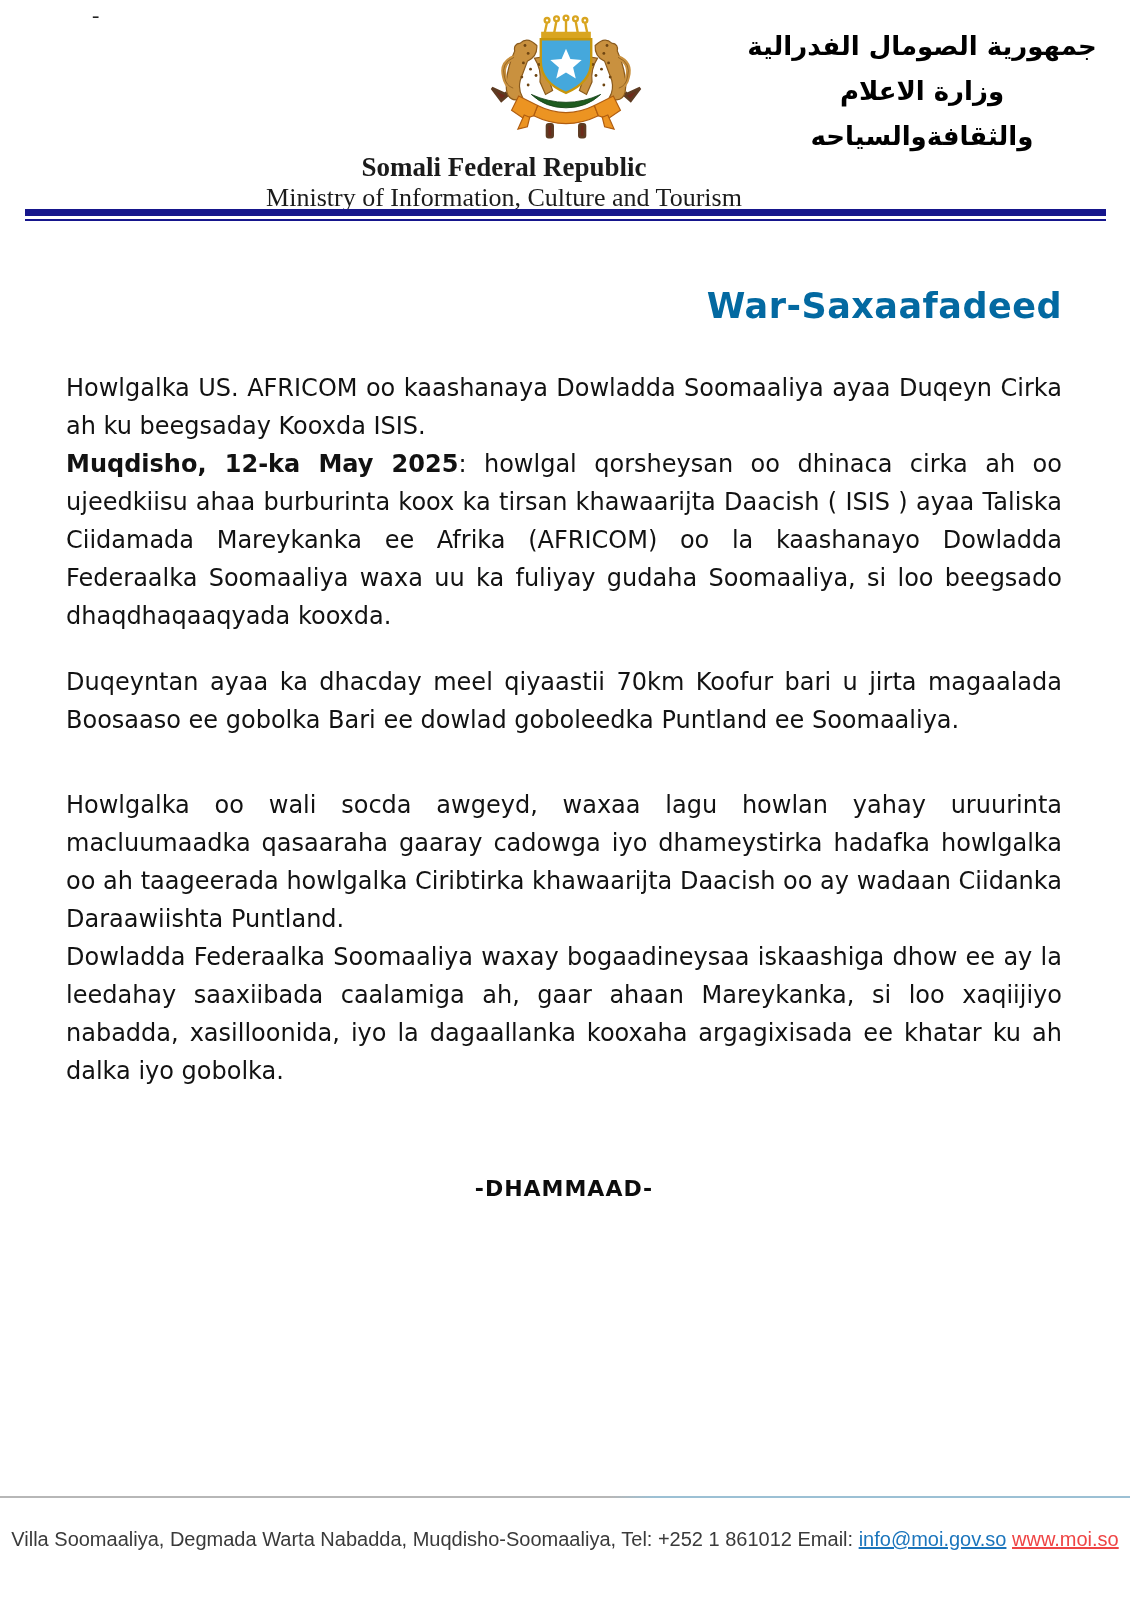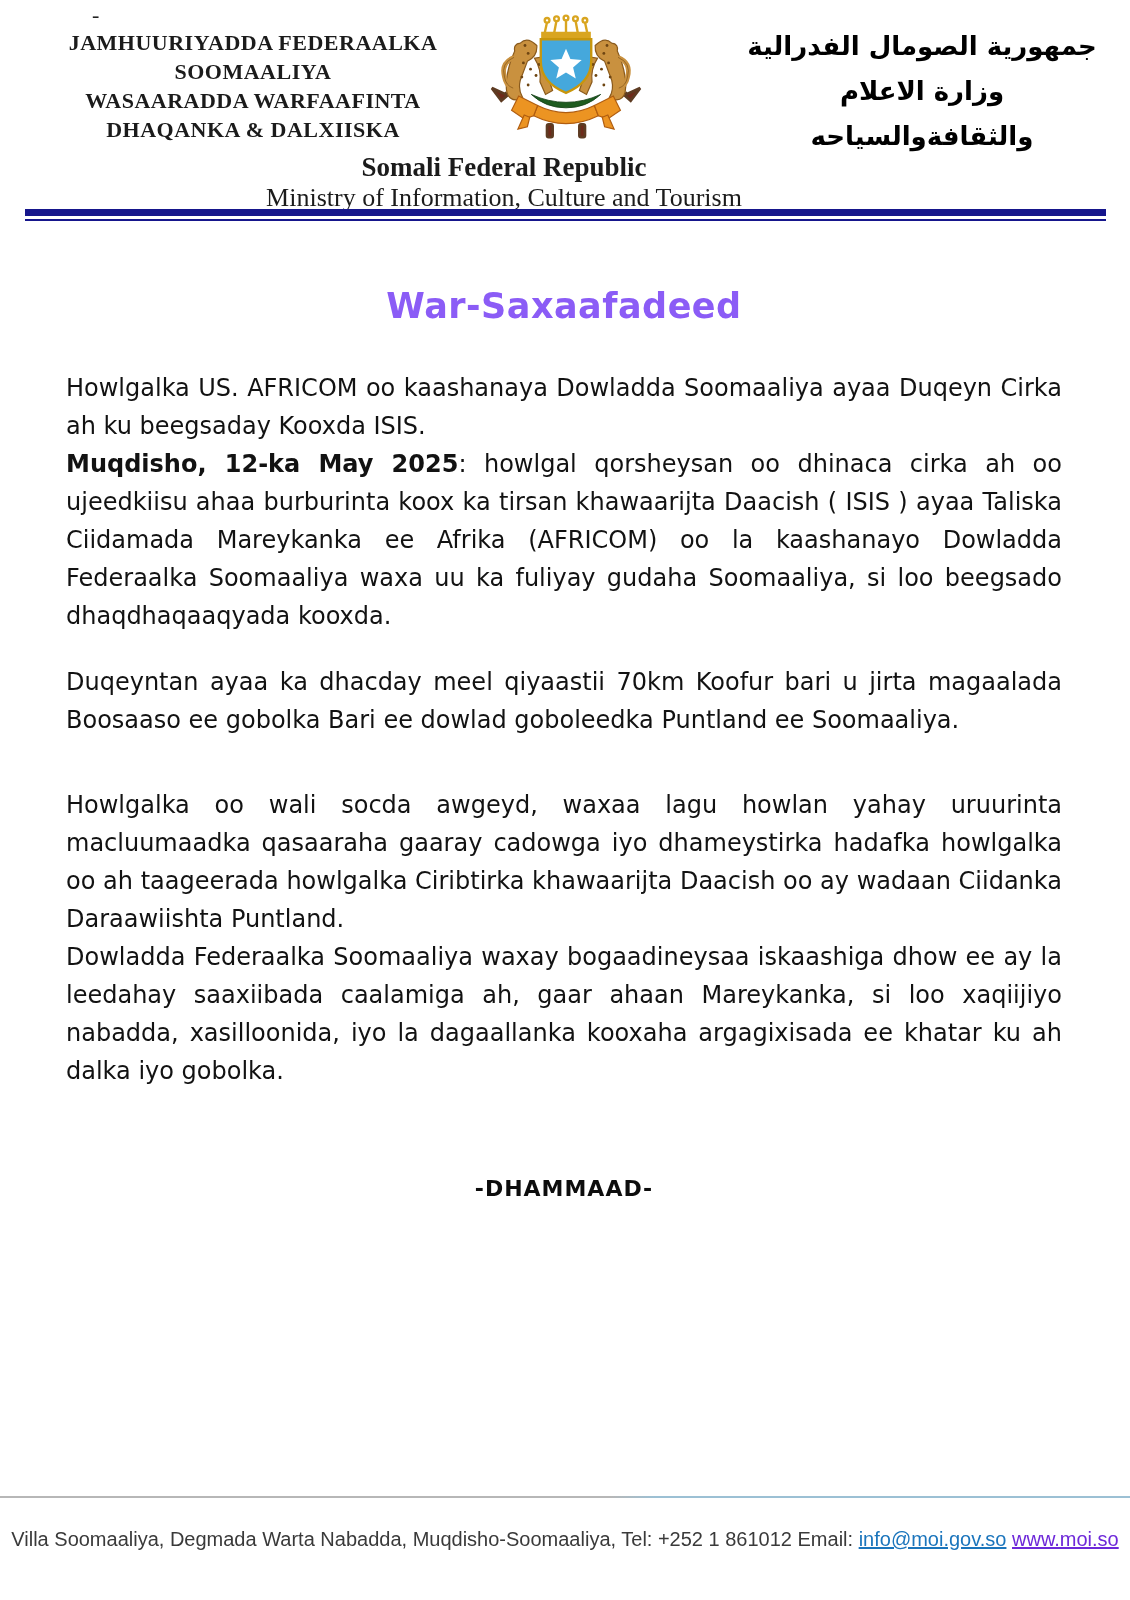--- a/index.html
+++ b/index.html
@@ -50,25 +50,25 @@
     position: absolute; left: 25px; right: 24px; top: 209px;
   }
   .double-rule .thick { height: 7px; }
   .double-rule .thin  { height: 2px; margin-top: 3px; }
 
   
   .content {
     position: absolute; left: 66px; right: 68px; top: 286px;
   }
   .doc-title {
-    text-align: center;
+    text-align: right;
     font-weight: bold; font-size: 35px;
     letter-spacing: 0.5px;
     margin: 0 0 43px 0;
-    color: #8b5cf6;
+    color: #0369a1;
   }
   .para {
     font-size: 24px; line-height: 38px;
     text-align: justify;
     margin: 0;
     color: #121212;
   }
   .para b { font-weight: bold; }
   .mb-s { }
   .mb-m { margin-bottom: 28px; }
@@ -95,26 +95,20 @@
   }
   .footer a { text-decoration: underline; }
 </style>
 </head>
 <body>
 
 <div class="page">
 
   <div class="corner-mark">-</div>
 
-  <div class="header-left">
-    <div>JAMHUURIYADDA FEDERAALKA</div>
-    <div>SOOMAALIYA</div>
-    <div>WASAARADDA WARFAAFINTA</div>
-    <div>DHAQANKA &amp; DALXIISKA</div>
-  </div>
 
   <div class="emblem-wrap">
     <svg width="158" height="138" viewBox="0 0 200 175" xmlns="http://www.w3.org/2000/svg">
 
       <g stroke="#5d3b22" stroke-width="3.5" fill="#6e2a1a">
         <line x1="100" y1="138" x2="22" y2="100"></line>
         <line x1="100" y1="138" x2="178" y2="100"></line>
         <polygon points="26,103 6,94 18,110"></polygon>
         <polygon points="174,103 194,94 182,110"></polygon>
         <rect x="76" y="140" width="7" height="16" rx="2"></rect>
@@ -212,16 +206,16 @@
 
     <p class="para">Dowladda Federaalka Soomaaliya waxay  bogaadineysaa iskaashiga dhow ee ay la leedahay saaxiibada caalamiga ah, gaar ahaan Mareykanka, si loo xaqiijiyo nabadda, xasilloonida, iyo la dagaallanka kooxaha argagixisada ee khatar ku ah dalka iyo gobolka.</p>
 
     <div class="end-mark">-DHAMMAAD-</div>
   </div>
 
   <div class="footer-rule"></div>
   <div class="footer">
     <span>Villa Soomaaliya, Degmada Warta Nabadda, Muqdisho-Soomaaliya, Tel: +252 1 861012 Email:</span>
     <a href="#" style="color:#1b75bc">info@moi.gov.so</a>
-    <a href="#" style="color:#6d28d9">www.moi.so</a>
+    <a href="#" style="color:#ef4444">www.moi.so</a>
   </div>
 
 </div>
 
 </body></html>

